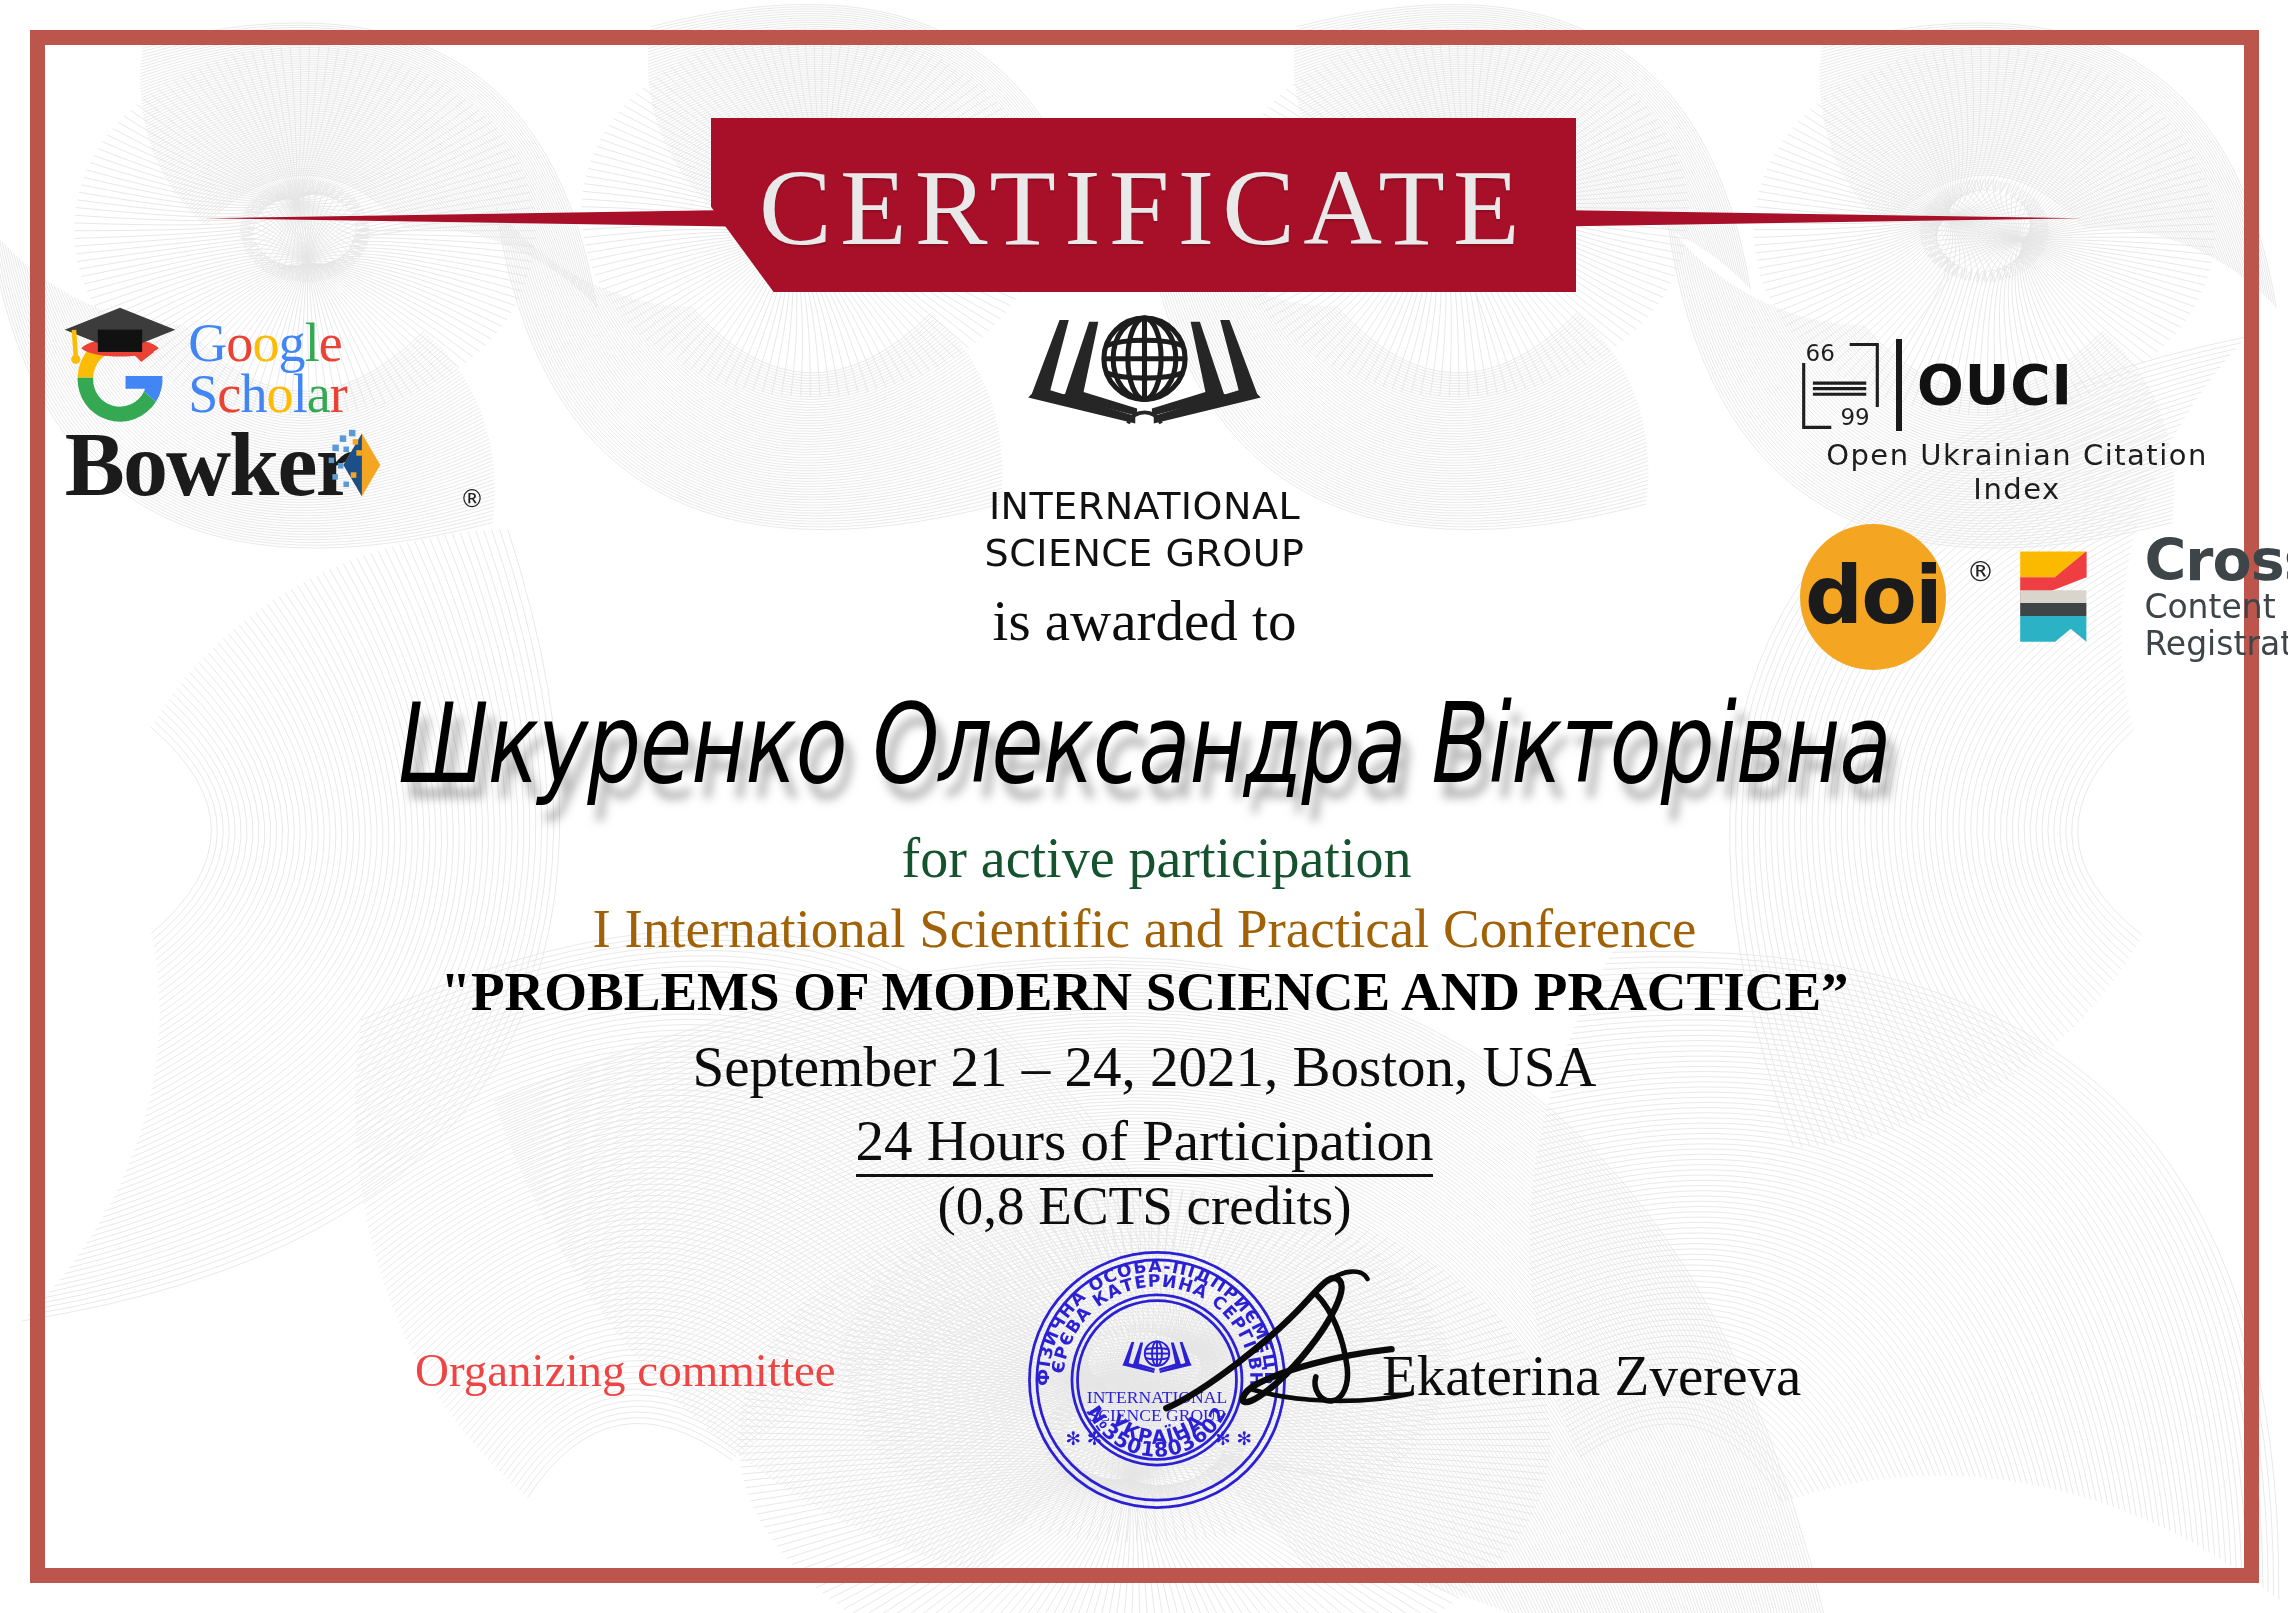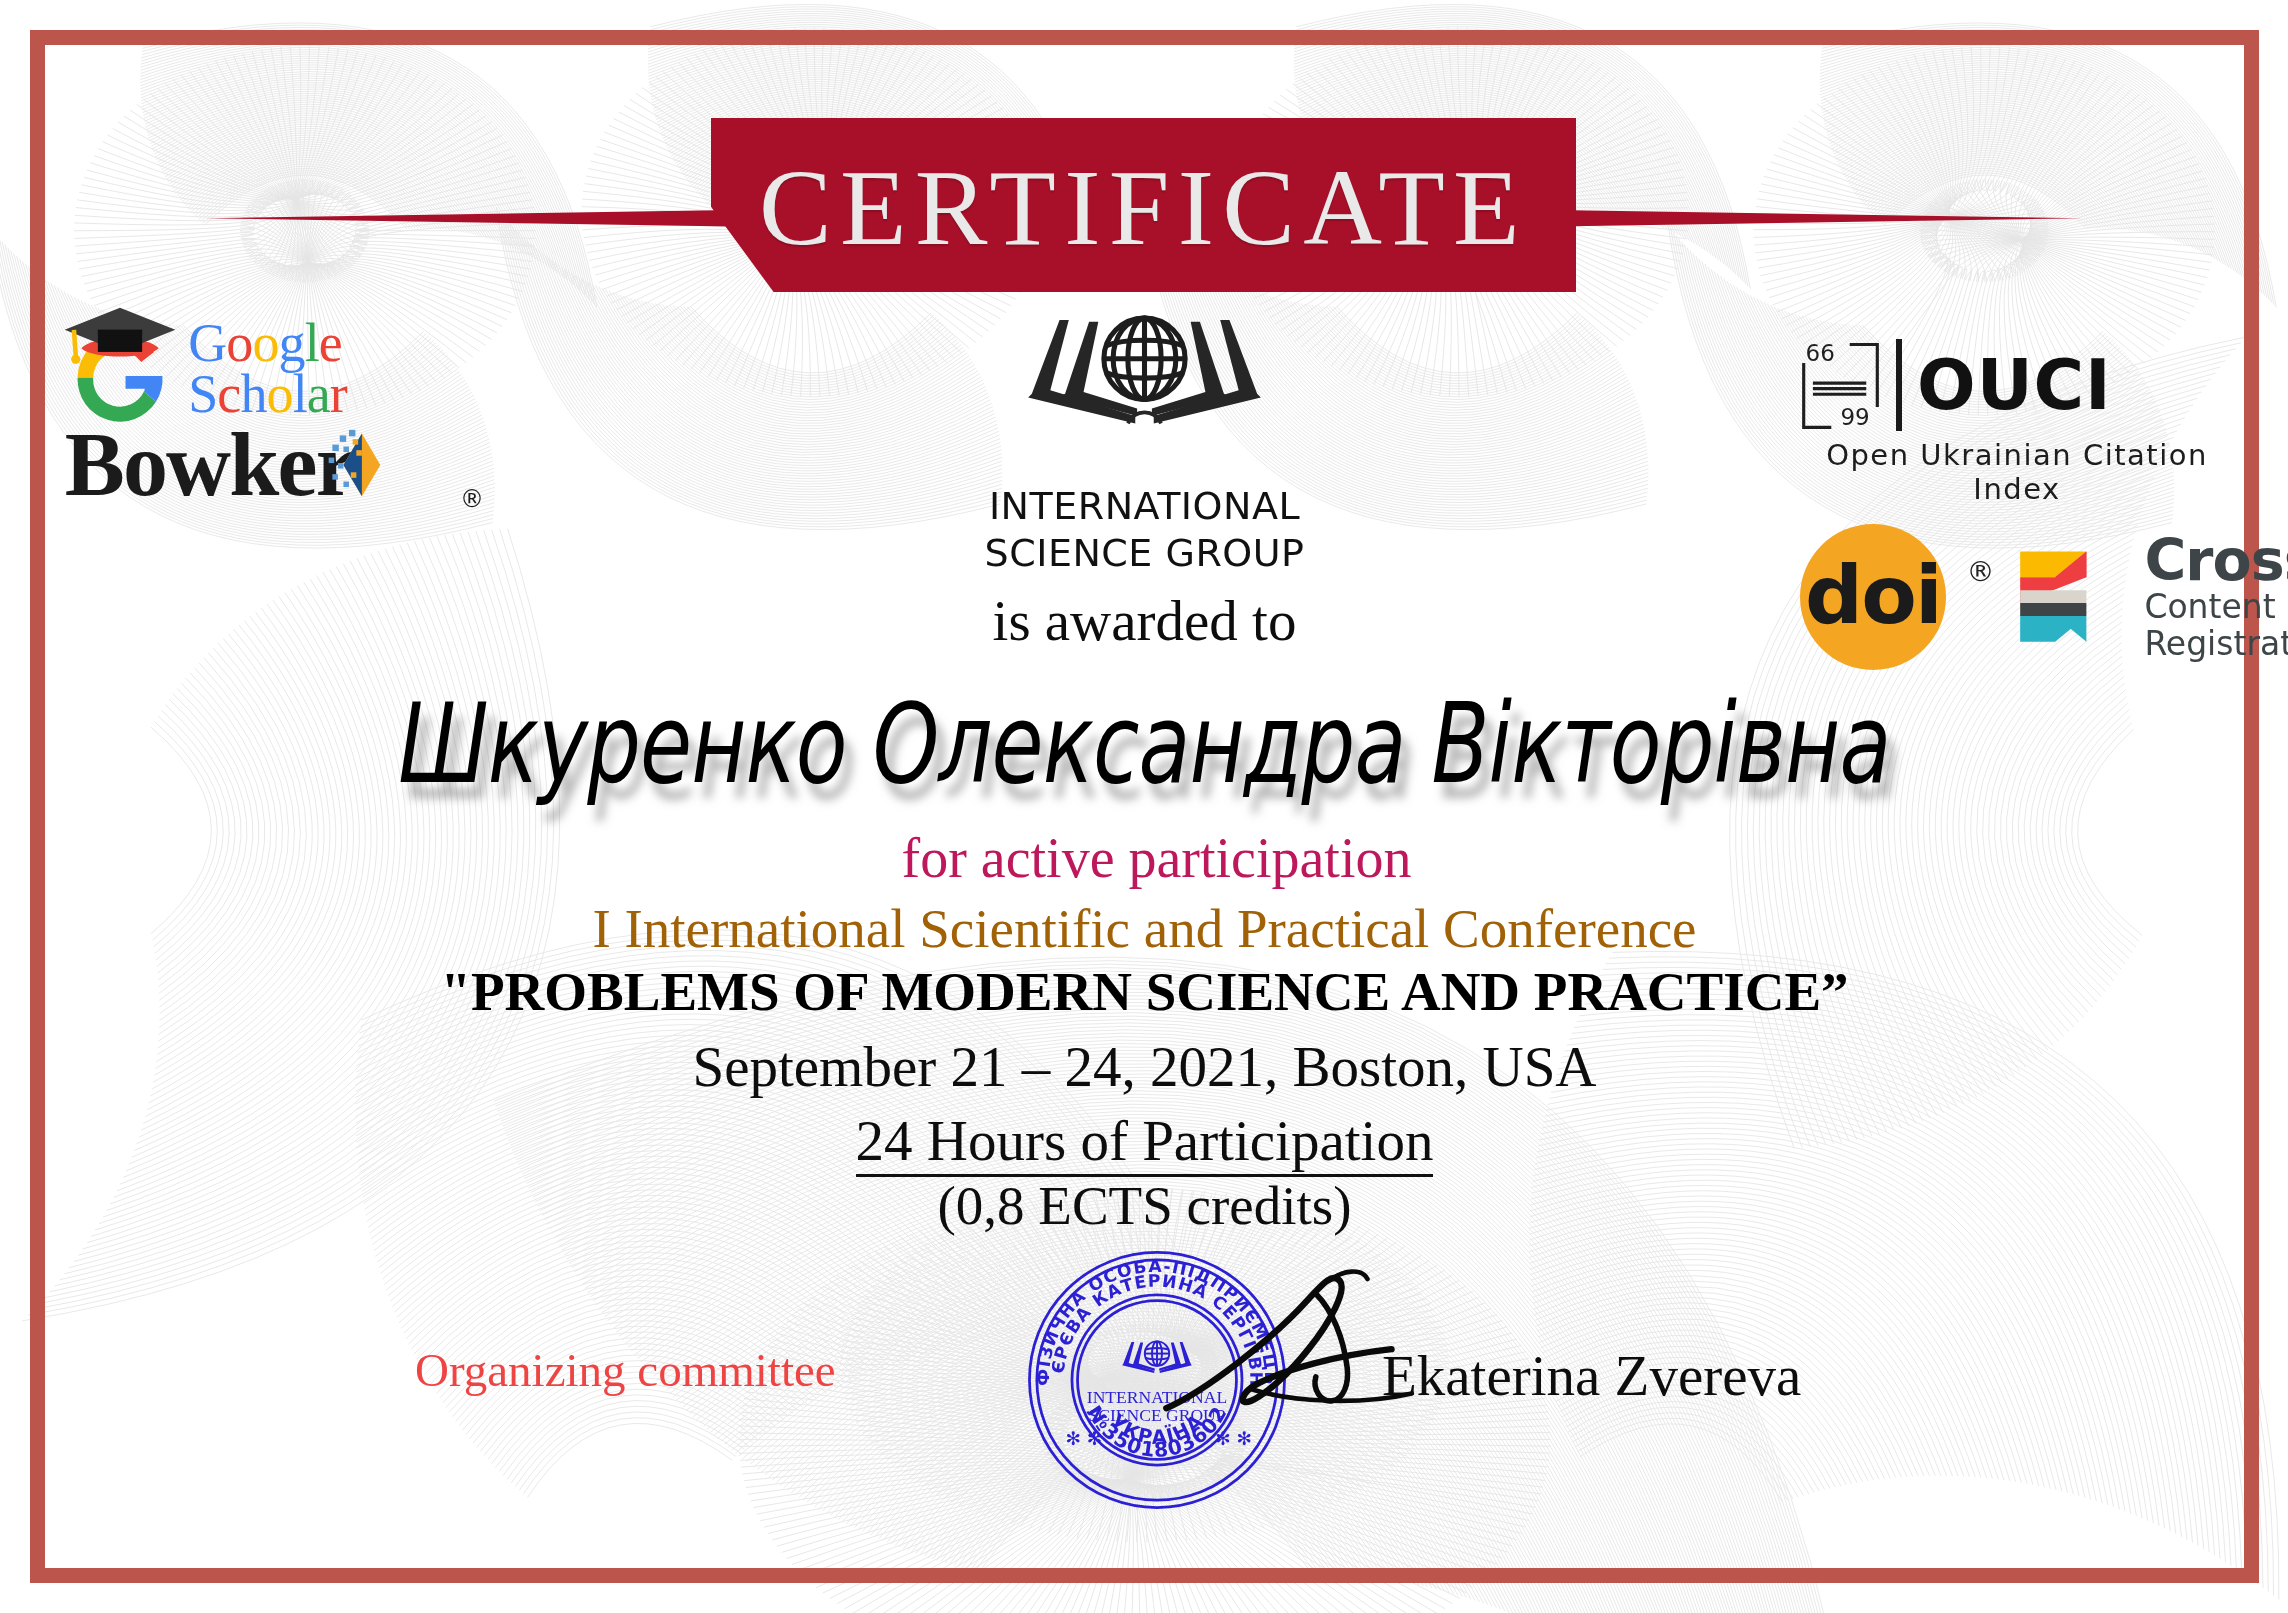--- a/index.html
+++ b/index.html
@@ -104,21 +104,21 @@
     text-align:center;color:#111;letter-spacing:0.5px;
   }
 
   
   #logo-right{position:absolute;right:55px;top:334px;width:434px;}
   #ouci-row{display:flex;align-items:center;height:102px;}
   #ouci-quote{width:81px;height:92px;flex:0 0 81px;}
   #ouci-bar{width:6.5px;height:92px;background:#1a1a1a;margin:0 14.8px;flex:0 0 6.5px;}
   #ouci-letters{
     font-family:"DejaVu Sans", sans-serif;
-    font-weight:700;font-size:69px;line-height:1;color:#111;
+    font-weight:700;font-size:55px;line-height:1;color:#111;
     letter-spacing:0.9px;
   }
   #ouci-sub{
     font-family:"DejaVu Sans", sans-serif;
     font-size:29px;letter-spacing:1.5px;color:#1d1d1d;
     text-align:center;margin-top:1.8px;
   }
   #doi-row{display:flex;align-items:center;margin-top:18.5px;gap:13px;}
   #doi-badge{
     position:relative;width:146px;height:146px;border-radius:50%;
@@ -147,21 +147,21 @@
     font-family:"DejaVu Sans", sans-serif;
     font-style:italic;font-weight:400;
     font-size:89px;
     letter-spacing:-0.9px;
     color:#000;
     transform:scaleY(1.25) scaleX(.95);
     transform-origin:center top;
     text-shadow:9.2px 13px 9.2px rgba(120,120,120,.55);
     white-space:nowrap;
   }
-  #line-participation{top:826px;font-size:56px;color:#be185d;padding-left:24px;}
+  #line-participation{top:826px;font-size:56px;color:#14532d;padding-left:24px;}
   #line-conference{top:897px;font-size:55px;color:#a16207;}
   #line-theme{top:960px;font-size:55px;font-weight:700;color:#000;}
   #line-date{top:1034px;font-size:57px;color:#0d0d0d;}
   #line-hours{top:1108px;font-size:57px;color:#0d0d0d;}
   #line-hours u{text-decoration:none;border-bottom:3.7px solid #111;padding-bottom:1.8px;}
   #line-ects{top:1174px;font-size:55px;color:#0d0d0d;}
 
   
   #org-committee{
     position:absolute;left:415px;top:1343px;font-size:47px;color:#ef4444;

